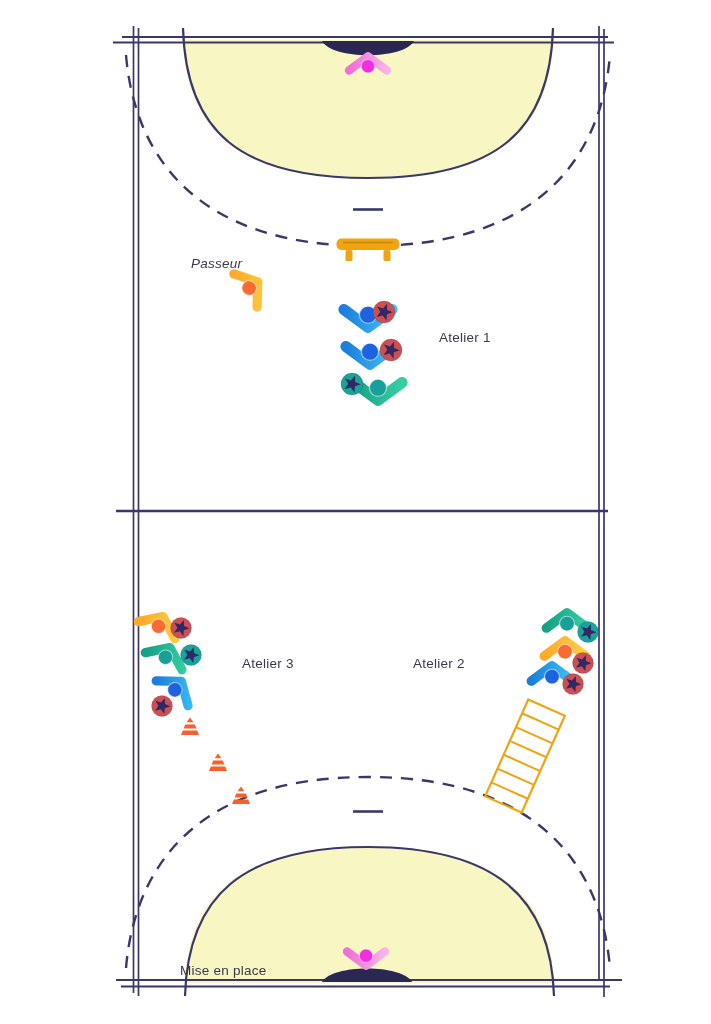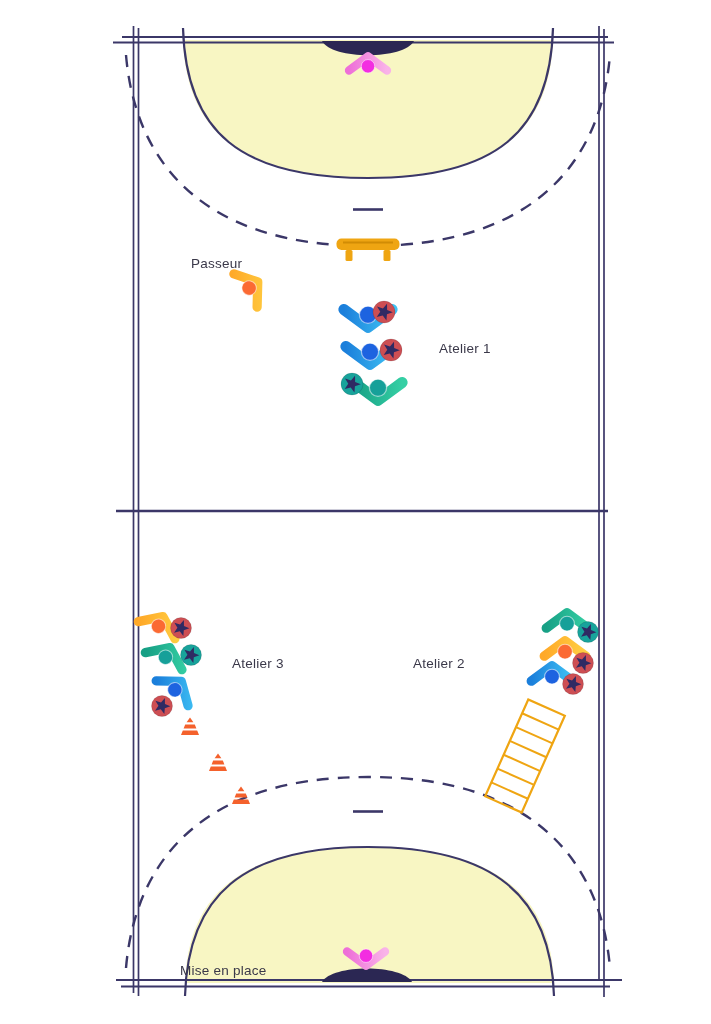--- a/index.html
+++ b/index.html
@@ -1,24 +1,24 @@
 <!DOCTYPE html>
 <html><head>
 <meta charset="utf-8">
 <style>
   html,body{margin:0;padding:0;background:#ffffff;}
   #stage{position:relative;width:711px;height:1024px;background:#ffffff;overflow:hidden;
          font-family:"Liberation Sans",sans-serif;}
   #court-svg{position:absolute;left:0;top:0;}
   .label{position:absolute;font-size:13.5px;font-weight:500;color:#3a3849;
          letter-spacing:.25px;white-space:nowrap;line-height:16px;}
-  #label-passeur{left:191px;top:256px;}
-  #label-atelier1{left:439px;top:341px;}
+  #label-passeur{left:191px;top:256px;font-style:italic;}
+  #label-atelier1{left:439px;top:330px;}
   #label-atelier2{left:413px;top:656px;}
-  #label-atelier3{left:232px;top:656px;}
+  #label-atelier3{left:242px;top:656px;}
   #label-mise-en-place{left:180px;top:963px;}
 </style>
 </head>
 <body>
 
 <div id="stage">
 
   <svg id="court-svg" width="711" height="1024" viewBox="0 0 711 1024">
     <defs id="grad-defs">
         <linearGradient id="grad0" x1="-23" y1="0" x2="23" y2="0" gradientUnits="userSpaceOnUse" gradientTransform="rotate(0)">

